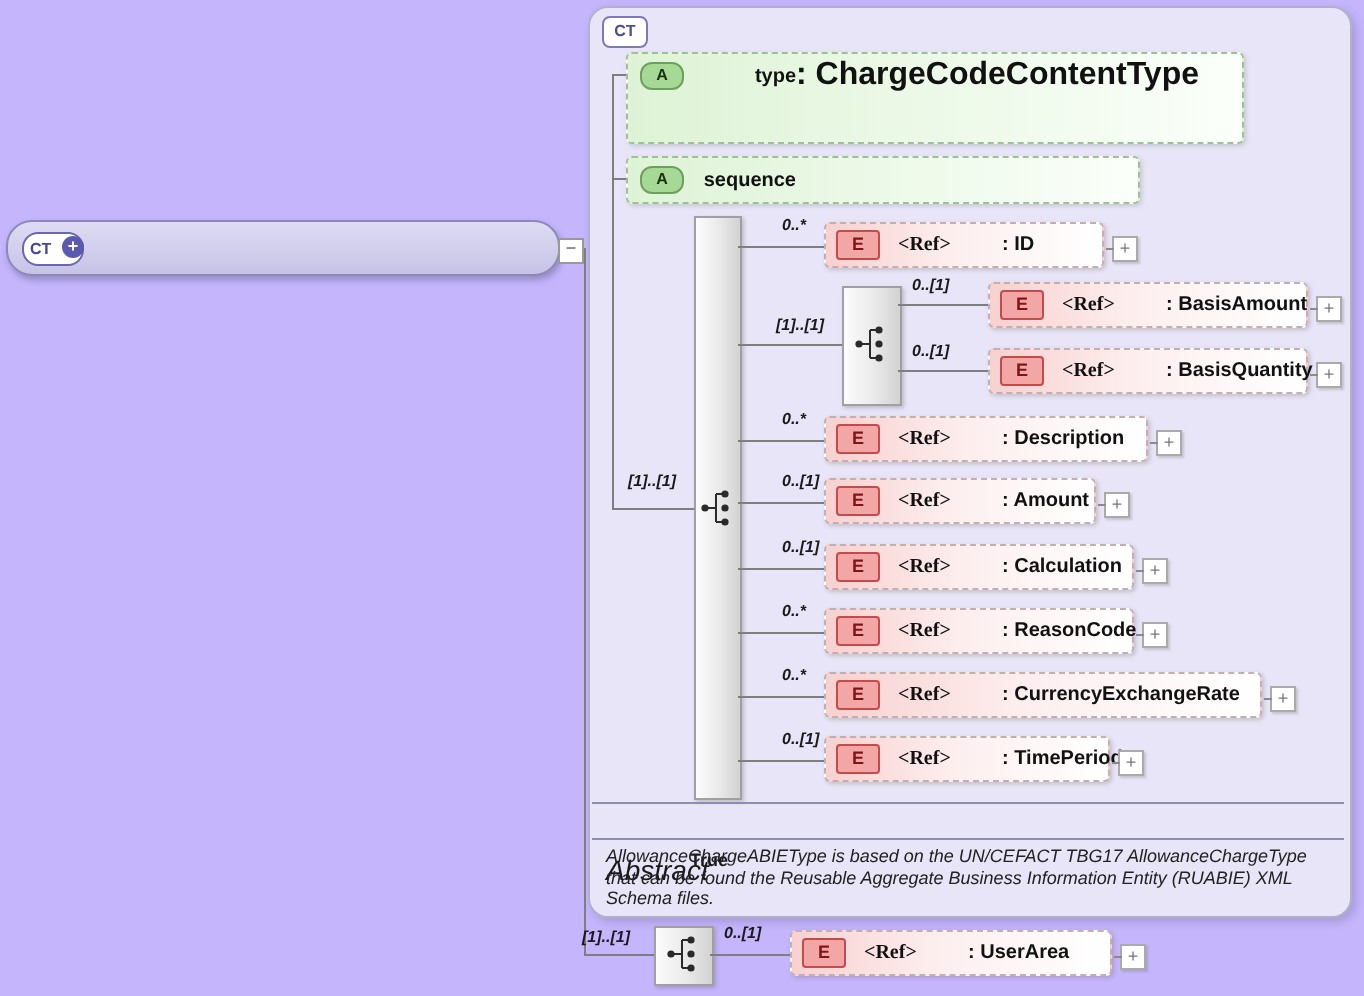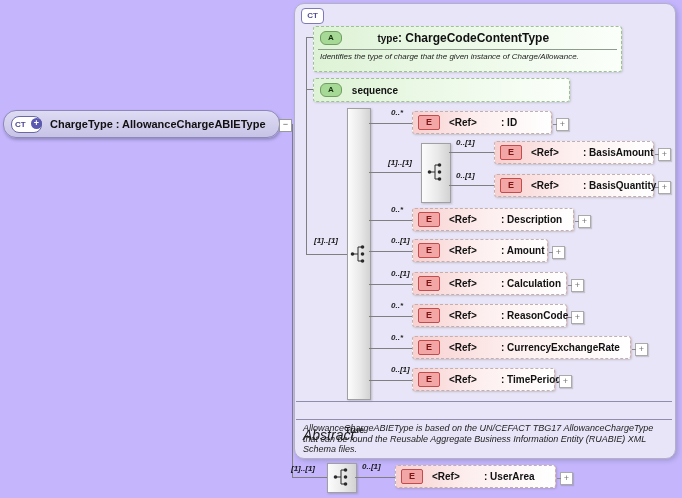--- a/index.html
+++ b/index.html
@@ -36,38 +36,38 @@
   .boxtitle{position:absolute;left:328px;top:9px;font-size:11px;font-weight:bold;color:#000000;}
 
   
   .abox{position:absolute;background:linear-gradient(90deg,#def3d6,#fbfffa);
     border:1px dashed #9fbf97;border-radius:3px;box-shadow:1px 1px 2px rgba(100,120,100,.25);}
   .abox-row{display:flex;align-items:center;height:22px;padding-left:6px;}
   .aicon{display:inline-block;width:20px;height:12px;background:#a6d996;border:1px solid #6f9f5f;
     border-radius:6px;color:#14320e;font-size:8px;font-weight:bold;text-align:center;line-height:12px;
     margin-right:8px;flex:0 0 auto;}
   .aname{font-size:10px;font-weight:bold;color:#111111;min-width:48px;text-align:right;}
-  .atype{font-size:12px;font-weight:bold;color:#111111;}
+  .atype{font-size:16px;font-weight:bold;color:#111111;}
   .aannot{border-top:1px solid #8f9b8c;margin:0 4px;padding:2px 2px 0 2px;
     font-size:8px;font-style:italic;color:#222222;white-space:nowrap;}
 
   
   .compositor{position:absolute;background:linear-gradient(90deg,#fcfcfc 0%,#e9e9e9 55%,#d2d2d2 100%);
     border:1px solid #a0a0a0;box-shadow:1px 1px 2px rgba(90,90,90,.3);}
   .seqicon{position:absolute;}
 
   
   .ebox{position:absolute;height:23px;display:flex;align-items:center;padding-left:5px;
     background:linear-gradient(90deg,#f8d0d0 0%,#fdeeee 45%,#ffffff 100%);
     border:1px dashed #c2b0b0;border-radius:3px;box-shadow:1px 1px 2px rgba(120,100,100,.3);
     box-sizing:border-box;}
   .eicon{display:inline-block;width:20px;height:13px;background:#f2a6a6;border:1px solid #c24c4c;
     border-radius:2px;color:#7d1616;font-size:9px;font-weight:bold;text-align:center;line-height:13px;
     margin-right:9px;flex:0 0 auto;}
-  .eref{font-size:10px;font-weight:bold;color:#111111;min-width:52px;}
+  .eref{font-size:10px;font-weight:bold;color:#111111;min-width:52px;font-family:Liberation Serif, serif;}
   .ename{font-size:10px;font-weight:bold;color:#111111;white-space:nowrap;}
 
   .card{position:absolute;font-size:8px;font-style:italic;font-weight:bold;color:#1a1a1a;white-space:nowrap;}
 
   .plusbox{position:absolute;width:11px;height:11px;background:#ffffff;border:1px solid #aaaaaa;
     color:#777777;font-size:9px;line-height:10px;text-align:center;box-shadow:1px 1px 1px rgba(120,120,120,.3);}
   .plusbox::before{content:"";position:absolute;left:-4px;top:5px;width:4px;height:1px;background:#8a8a8a;}
 
   
   .sep{position:absolute;left:296px;width:376px;height:1px;background:#8f8dae;}
@@ -92,21 +92,20 @@
   <div class="hl" style="left:306px;top:37px;width:7px;"></div>
   <div class="hl" style="left:306px;top:89px;width:7px;"></div>
   <div class="hl" style="left:306px;top:254px;width:41px;"></div>
 
   <div class="abox" style="left:313px;top:26px;width:307px;height:44px;">
     <div class="abox-row">
       <span class="aicon">A</span>
       <span class="aname">type</span>
       <span class="atype">: ChargeCodeContentType</span>
     </div>
-    <div class="aannot">Identifies the type of charge that the given instance of Charge/Allowance.</div>
   </div>
 
   <div class="abox" style="left:313px;top:78px;width:255px;height:22px;">
     <div class="abox-row">
       <span class="aicon">A</span>
       <span class="aname">sequence</span>
     </div>
   </div>
 
   <span class="card" style="left:314px;top:236px;">[1]..[1]</span>
@@ -222,21 +221,20 @@
   <span class="abst-label">Abstract</span>
   <span class="abst-value">True</span>
   <div class="sep" style="top:419px;"></div>
   <div class="box-annot">AllowanceChargeABIEType is based on the UN/CEFACT TBG17 AllowanceChargeType that can be found the Reusable Aggregate Business Information Entity (RUABIE) XML Schema files.</div>
 
   <div class="rootnode">
     <span class="ctplus">
       <span class="ct-txt">CT</span>
       <span class="plus-circle">+</span>
     </span>
-    <span class="nlabel">ChargeType : AllowanceChargeABIEType</span>
   </div>
   <div class="minusbox">−</div>
 
   <span class="card" style="left:291px;top:464px;">[1]..[1]</span>
   <div class="compositor" style="left:327px;top:463px;width:28px;height:28px;"></div>
   <svg class="seqicon" style="left:333px;top:466px;" width="17" height="22" viewBox="0 0 17 22">
     <circle cx="2.5" cy="11" r="1.8" fill="#2a2a2a"></circle>
       <line x1="2.5" y1="11" x2="8" y2="11" stroke="#2a2a2a"></line>
     <line x1="8" y1="4" x2="8" y2="18" stroke="#2a2a2a"></line>
     <line x1="8" y1="4" x2="12" y2="4" stroke="#2a2a2a"></line>

